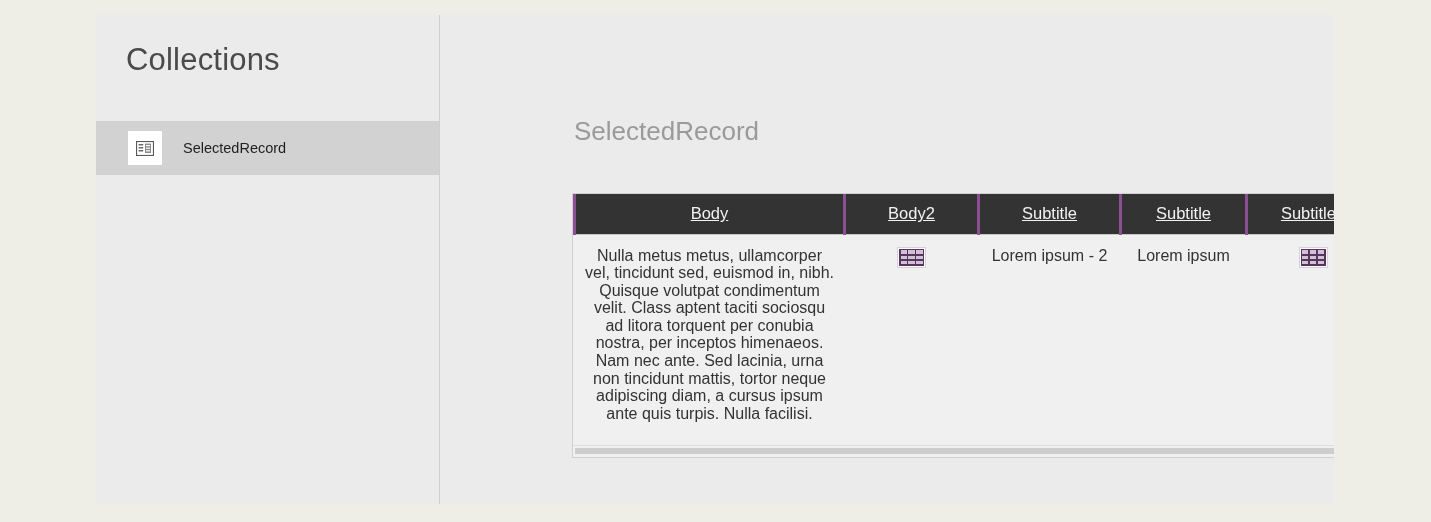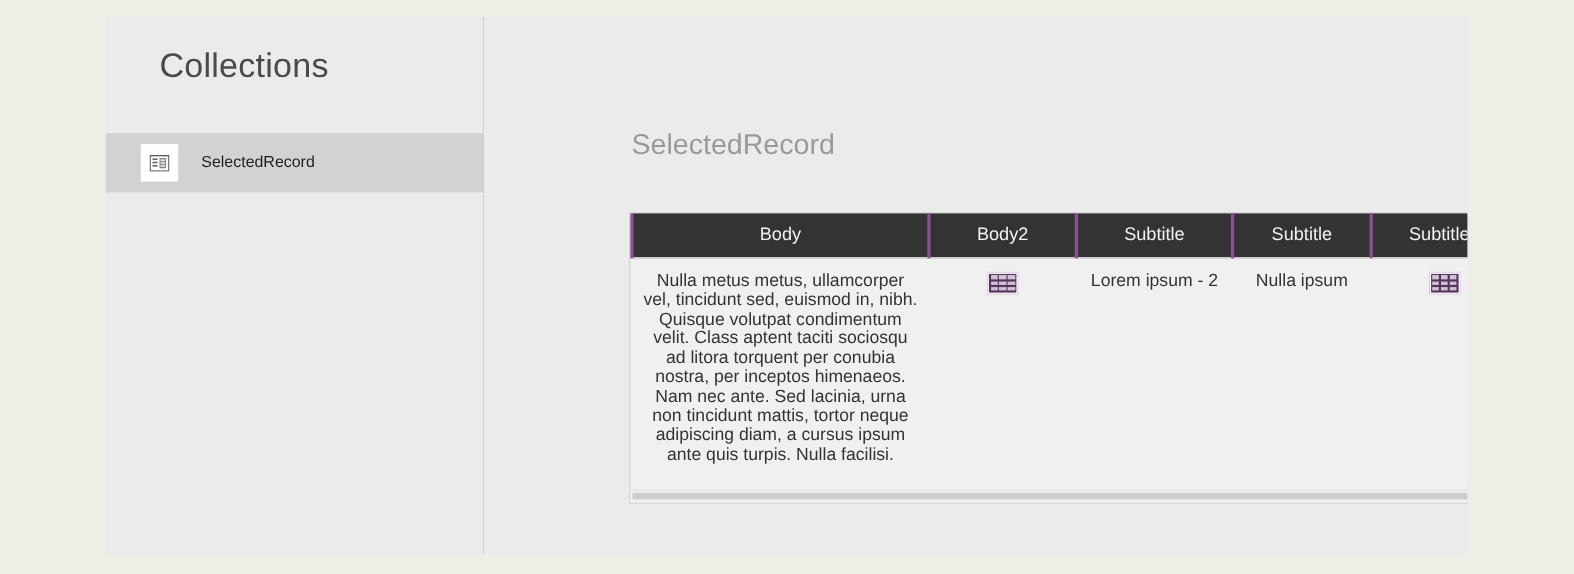--- a/index.html
+++ b/index.html
@@ -36,21 +36,20 @@
 
   #collections-title {
     position: absolute;
     left: 30px;
     top: 27px;
     font-size: 31px;
     font-weight: 400;
     color: #4a4a4a;
     letter-spacing: 0.2px;
     white-space: nowrap;
-    margin-left: 19px;
   }
 
   #collection-list {
     position: absolute;
     left: 0;
     top: 106px;
     width: 343px;
   }
 
   .collection-item {
@@ -138,20 +137,21 @@
     color: #f2f2f2;
     font-size: 16.5px;
     font-weight: 400;
     height: 40px;
     padding: 0;
     text-align: center;
     border-left: 3px solid #8c4f93;
     border-bottom: 1px solid #c9c9c9;
     box-sizing: border-box;
     vertical-align: middle;
+    text-decoration: underline;
   }
   table.grid thead th:last-child {
     border-right: 3px solid #8c4f93;
   }
 
   table.grid tbody td {
     background: #f0f0f0;
     font-size: 16px;
     color: #333333;
     vertical-align: top;
@@ -268,21 +268,21 @@
                   <span></span>
                     <span></span>
                     <span></span>
                   <span></span>
                     <span></span>
                     <span></span>
                 </span>
               </span>
             </td>
             <td>Lorem ipsum - 2</td>
-            <td>Nulla ipsum</td>
+            <td>Lorem ipsum</td>
             <td>
               <span class="grid-icon">
                 <span class="inner">
                   <span></span>
                     <span></span>
                     <span></span>
                   <span></span>
                     <span></span>
                     <span></span>
                   <span></span>

